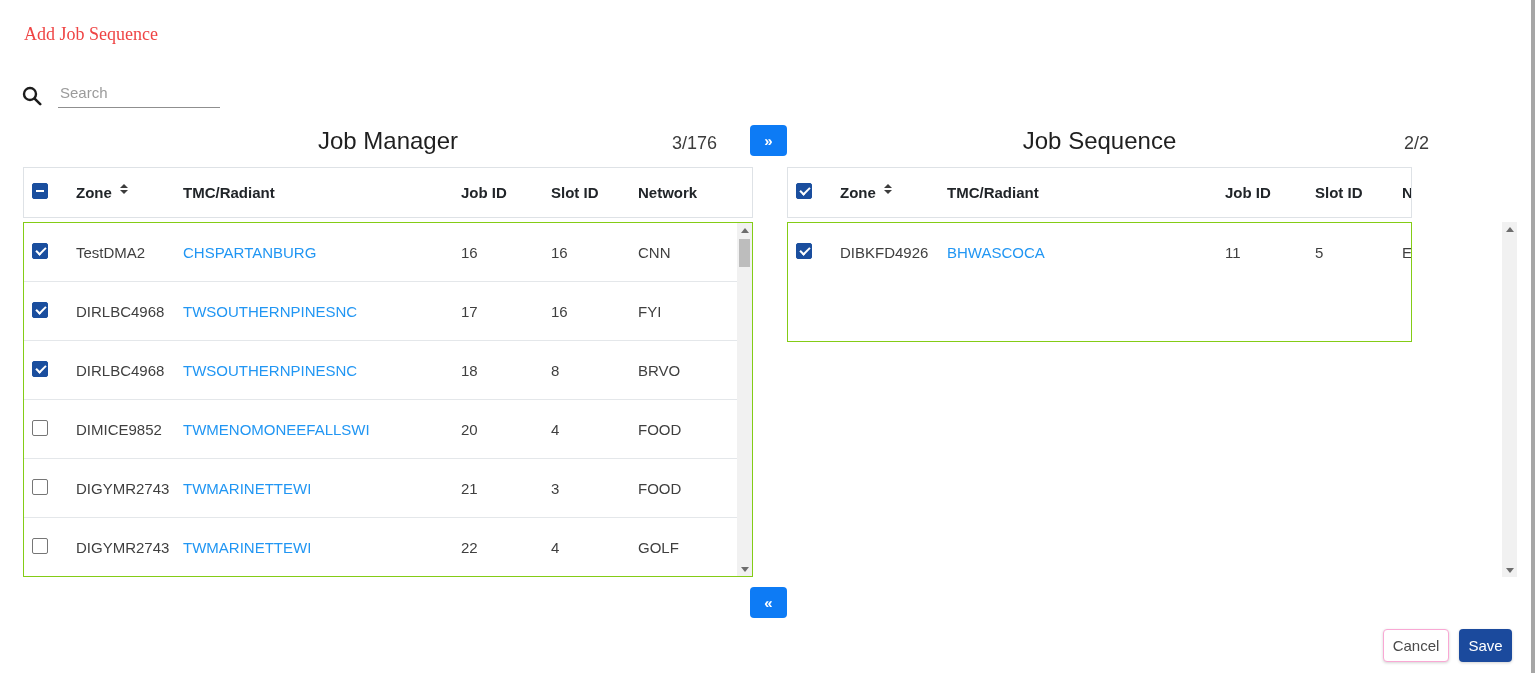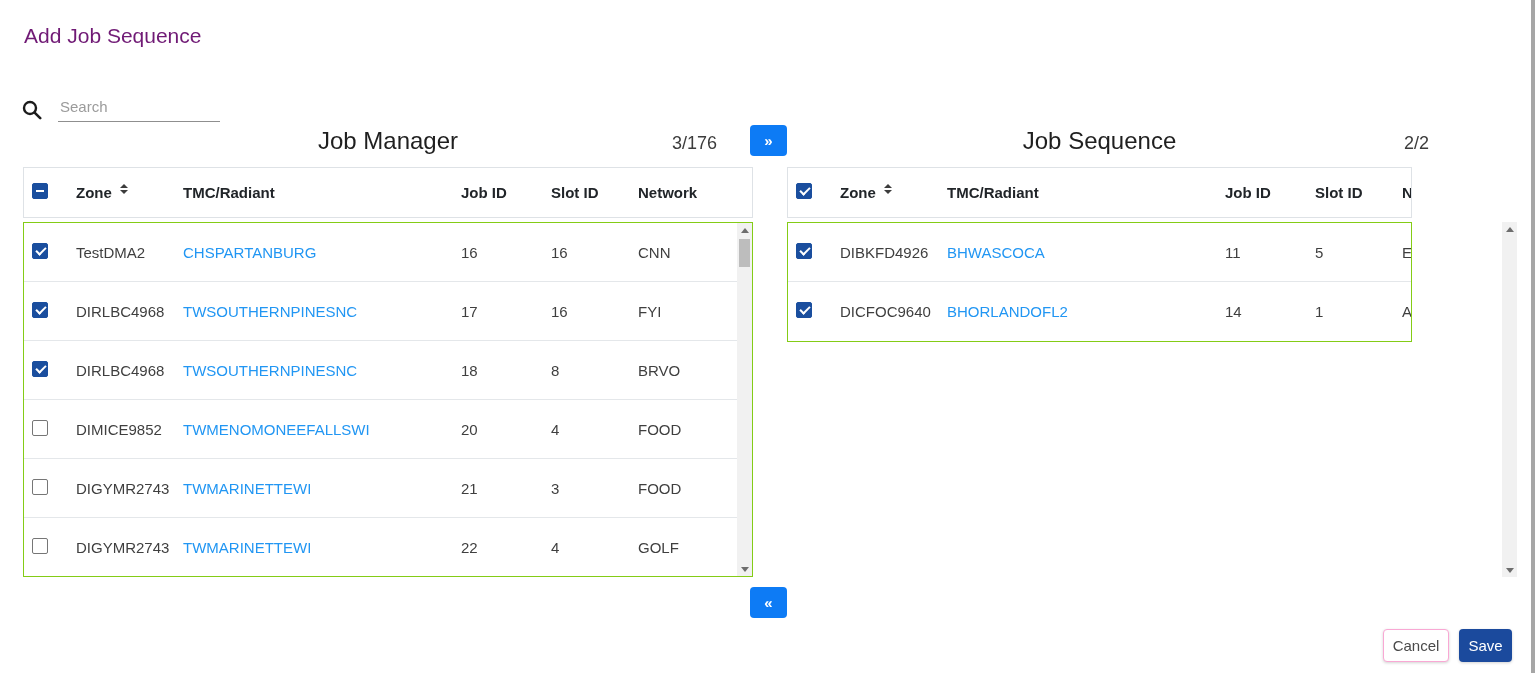--- a/index.html
+++ b/index.html
@@ -3,24 +3,24 @@
 <meta charset="utf-8">
 <style>
   * { box-sizing: border-box; }
   html,body { margin:0; padding:0; }
   body {
     width:1538px; height:673px; position:relative; overflow:hidden;
     background:#ffffff; color:#333;
     font-family:"Liberation Sans", sans-serif;
   }
 
-  .page-title { position:absolute; left:24px; top:24px; font-size:21px; color:#701a75; }
-
-  
-  .search-row { position:absolute; left:22px; top:96px; display:flex; align-items:flex-end; }
+  .page-title { position:absolute; left:24px; top:24px; font-size:18px; color:#ef4444;font-family:Liberation Serif, serif; }
+
+  
+  .search-row { position:absolute; left:22px; top:82px; display:flex; align-items:flex-end; }
   .search-icon { width:20px; height:20px; margin-bottom:2px; }
   .search-input {
     margin-left:16px; width:162px; border:none; border-bottom:1px solid #8f8f8f;
     font-size:15px; padding:2px 2px 6px 2px; outline:none; background:transparent;
     font-family:"Liberation Sans", sans-serif; color:#333;
   }
   .search-input::placeholder { color:#9b9b9b; }
 
   
   .panel { position:absolute; top:120px; }
@@ -216,28 +216,20 @@
   <div class="tbody">
     <div class="rows">
       <div class="row">
         <div class="cell"><span class="cb checked"></span></div>
         <div class="cell">DIBKFD4926</div>
         <div class="cell"><a class="link">BHWASCOCA</a></div>
         <div class="cell">11</div>
         <div class="cell">5</div>
         <div class="cell">ENT</div>
       </div>
-      <div class="row">
-        <div class="cell"><span class="cb checked"></span></div>
-        <div class="cell">DICFOC9640</div>
-        <div class="cell"><a class="link">BHORLANDOFL2</a></div>
-        <div class="cell">14</div>
-        <div class="cell">1</div>
-        <div class="cell">APL</div>
-      </div>
     </div>
   </div>
 </section>
 
 <div class="vstrip">
   <div class="sb-arrow up"></div>
   <div class="sb-arrow down"></div>
 </div>
 
 <button class="transfer to-mgr">«</button>

